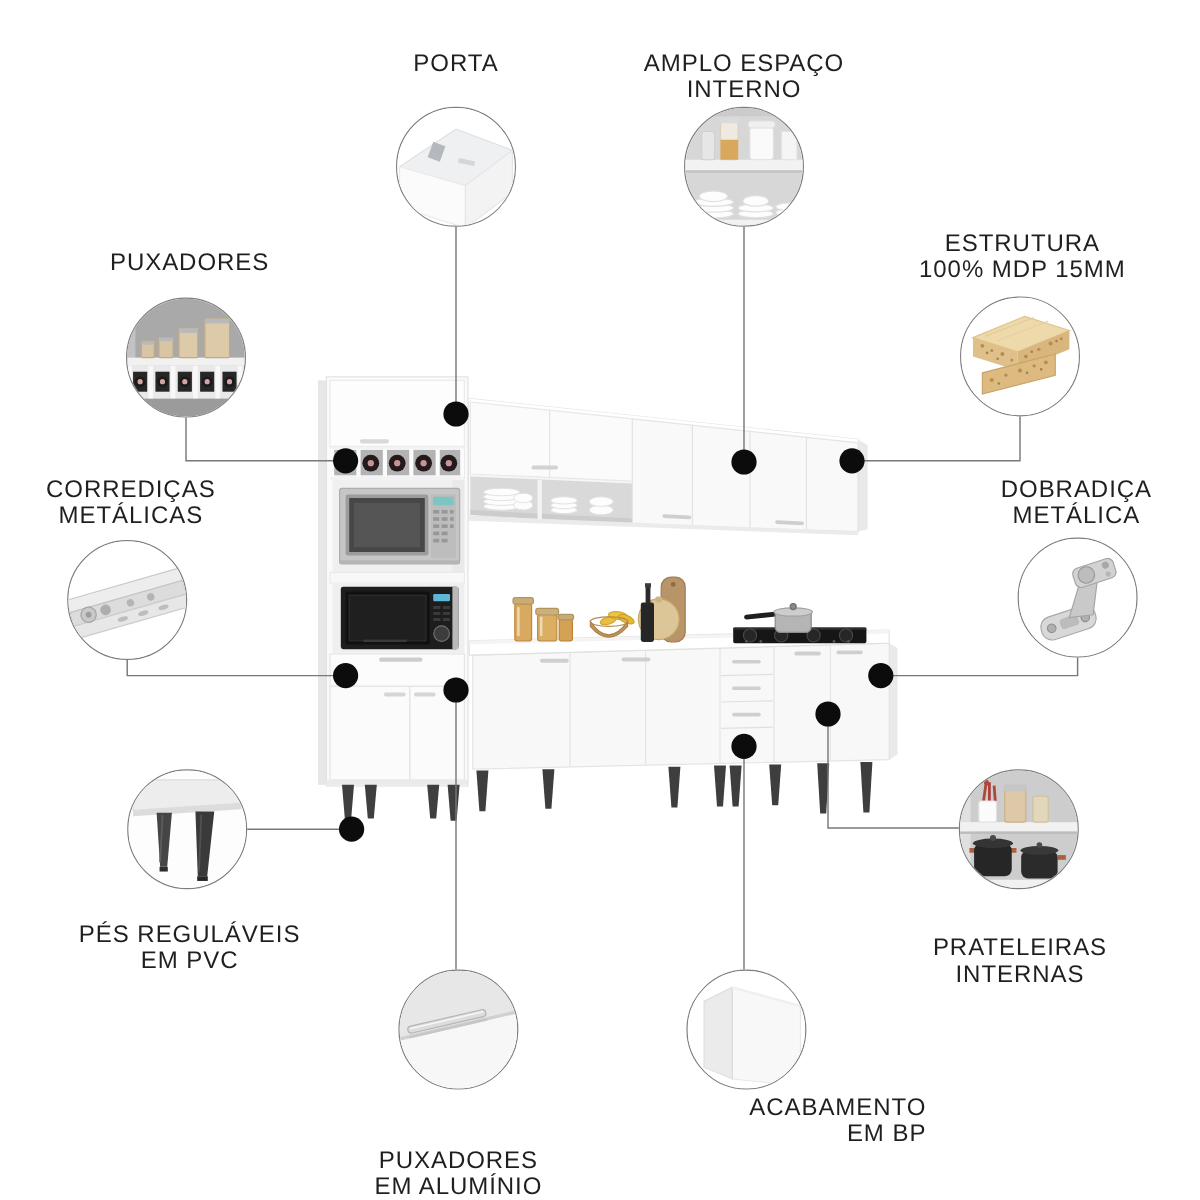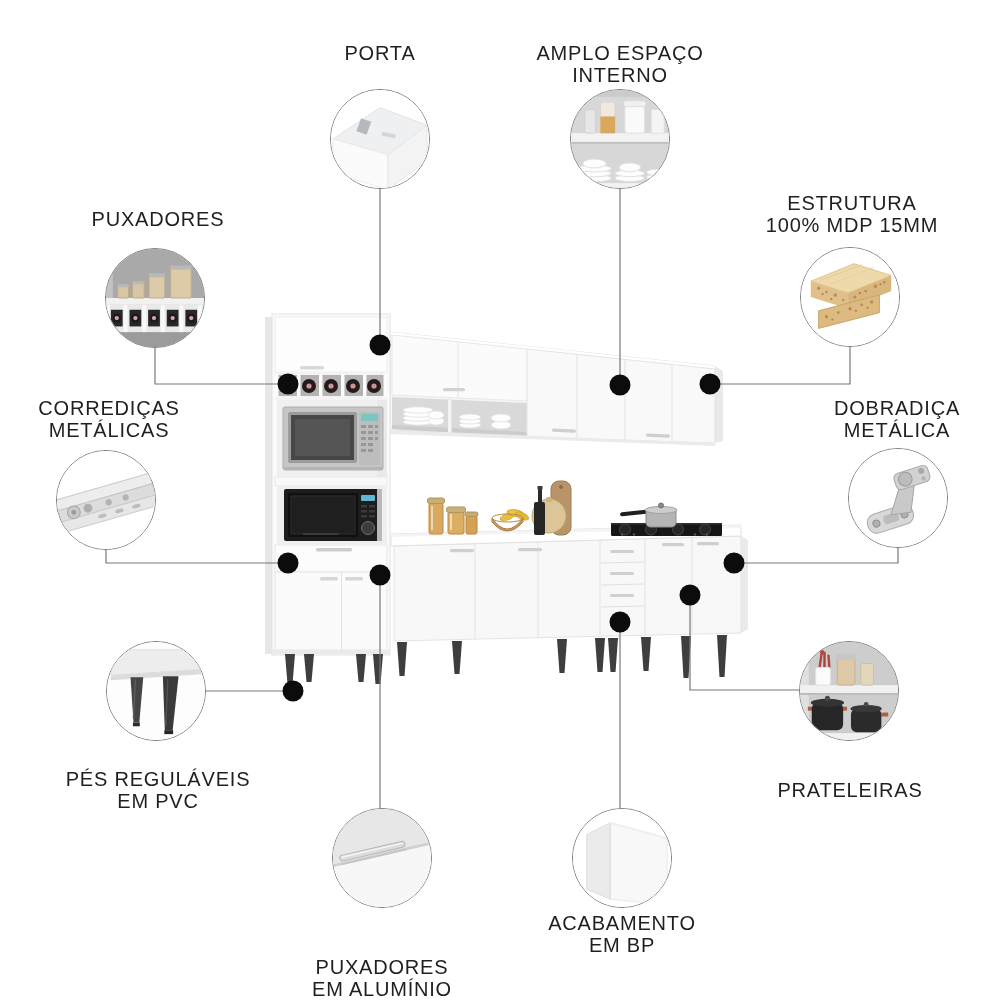--- a/index.html
+++ b/index.html
@@ -26,21 +26,21 @@
   
   .l-porta       {left:230px;top:42px;}
   .l-amplo       {left:470px;top:42px;}
   .l-garrafeiro  {left:8px;top:208px;}
   .l-estrutura   {left:702px;top:192px;}
   .l-corredicas  {left:-41px;top:397px;}
   .l-dobradica   {left:747px;top:397px;}
   .l-pes         {left:8px;top:724px;margin-top:44px;}
   .l-prateleiras {left:700px;top:779px;}
   .l-puxadores   {left:232px;top:956px;}
-  .l-acabamento  {left:472px;top:912px;}
+  .l-acabamento  {left:472px;top:912px;text-align:right;}
   
   .p-porta       {left:330px;top:89px;}
   .p-amplo       {left:570px;top:89px;}
   .p-garrafeiro  {left:105px;top:248px;}
   .p-estrutura   {left:800px;top:247px;}
   .p-corredicas  {left:56px;top:450px;}
   .p-dobradica   {left:848px;top:448px;}
   .p-pes         {left:106px;top:641px;}
   .p-prateleiras {left:799px;top:641px;}
   .p-puxadores   {left:332px;top:808px;}
@@ -329,20 +329,21 @@
   <div class="lbl l-dobradica">
     <span>DOBRADIÇA</span>
       <span>METÁLICA</span>
     </div>
   <div class="lbl l-pes">
     <span>PÉS REGULÁVEIS</span>
       <span>EM PVC</span>
     </div>
   <div class="lbl l-prateleiras">
     <span>PRATELEIRAS</span>
+      <span>INTERNAS</span>
     </div>
   <div class="lbl l-puxadores">
     <span>PUXADORES</span>
       <span>EM ALUMÍNIO</span>
     </div>
   <div class="lbl l-acabamento">
     <span>ACABAMENTO</span>
       <span>EM BP</span>
     </div>
 

